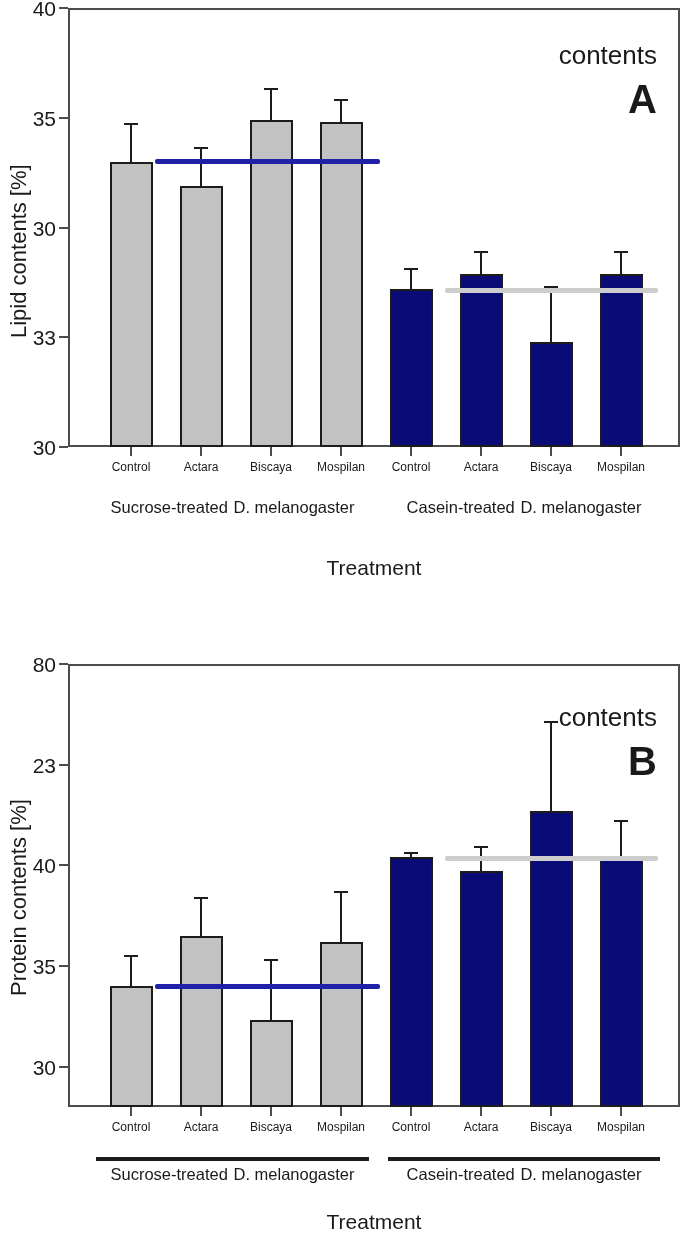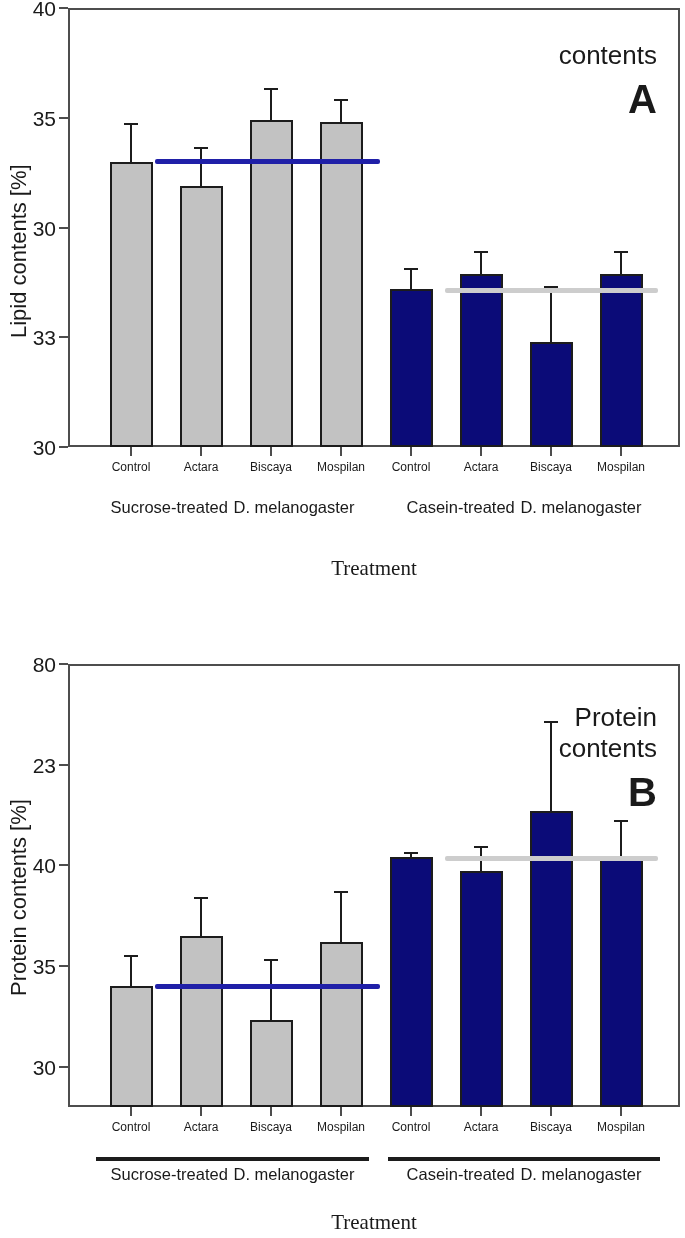--- a/index.html
+++ b/index.html
@@ -19,21 +19,21 @@
     position:absolute;width:40px;text-align:right;font-size:21px;line-height:21px;
   }
   .cat-label{position:absolute;width:76px;text-align:center;font-size:12px;line-height:18px;}
   .group-label{position:absolute;text-align:center;font-size:16.5px;line-height:19px;white-space:nowrap;}
   .group-underline{position:absolute;height:4px;background:#1c1c1c;}
   .species{margin-left:.34em;}
   .ylabel{
     position:absolute;font-size:22px;white-space:nowrap;
     transform:rotate(-90deg);transform-origin:left top;
   }
-  .xlabel{position:absolute;text-align:center;font-size:21px;font-family:Liberation Serif, serif;}
+  .xlabel{position:absolute;text-align:center;font-size:21px;}
   .chart-title{position:absolute;text-align:right;font-size:26px;line-height:31px;z-index:5;}
   .panel-letter{font-size:40px;font-weight:bold;line-height:40px;margin-top:8px;}
 </style>
 </head>
 <body>
 
 <div class="figure" id="figure">
     <div class="panel" style="top: 0px; height: 640px;">
       <div class="plot" style="left: 68px; top: 8px; width: 612px; height: 439px;"></div>
       <div class="ytick" style="left: 59px; top: 446px;"></div>
@@ -151,18 +151,17 @@
       <div class="cat-label" style="left: 583px; top: 478px;">Mospilan</div>
       <div class="ref-line" style="left: 155px; top: 343.682px; width: 225px; background: rgb(32, 32, 168);"></div>
       <div class="ref-line" style="left: 445px; top: 215.816px; width: 213px; background: rgb(205, 205, 205);"></div>
       <div class="group-underline" style="left: 96px; top: 517px; width: 273px;"></div>
       <div class="group-label" style="left: 96px; top: 525px; width: 273px;"><span>Sucrose-treated</span><span class="species">D. melanogaster</span></div>
       <div class="group-underline" style="left: 388px; top: 517px; width: 272px;"></div>
       <div class="group-label" style="left: 388px; top: 525px; width: 272px;"><span>Casein-treated</span><span class="species">D. melanogaster</span></div>
       <div class="ylabel" style="left: 6px; top: 355.5px;">Protein contents [%]</div>
       <div class="xlabel" style="left: 68px; top: 570px; width: 612px;">Treatment</div>
       <div class="chart-title" style="right: 28px; top: 62px; width: 220px;">
-        <div>Protein</div>
         <div>contents</div>
         <div class="panel-letter">B</div>
       </div>
     </div>
   </div>
 
 </body></html>

